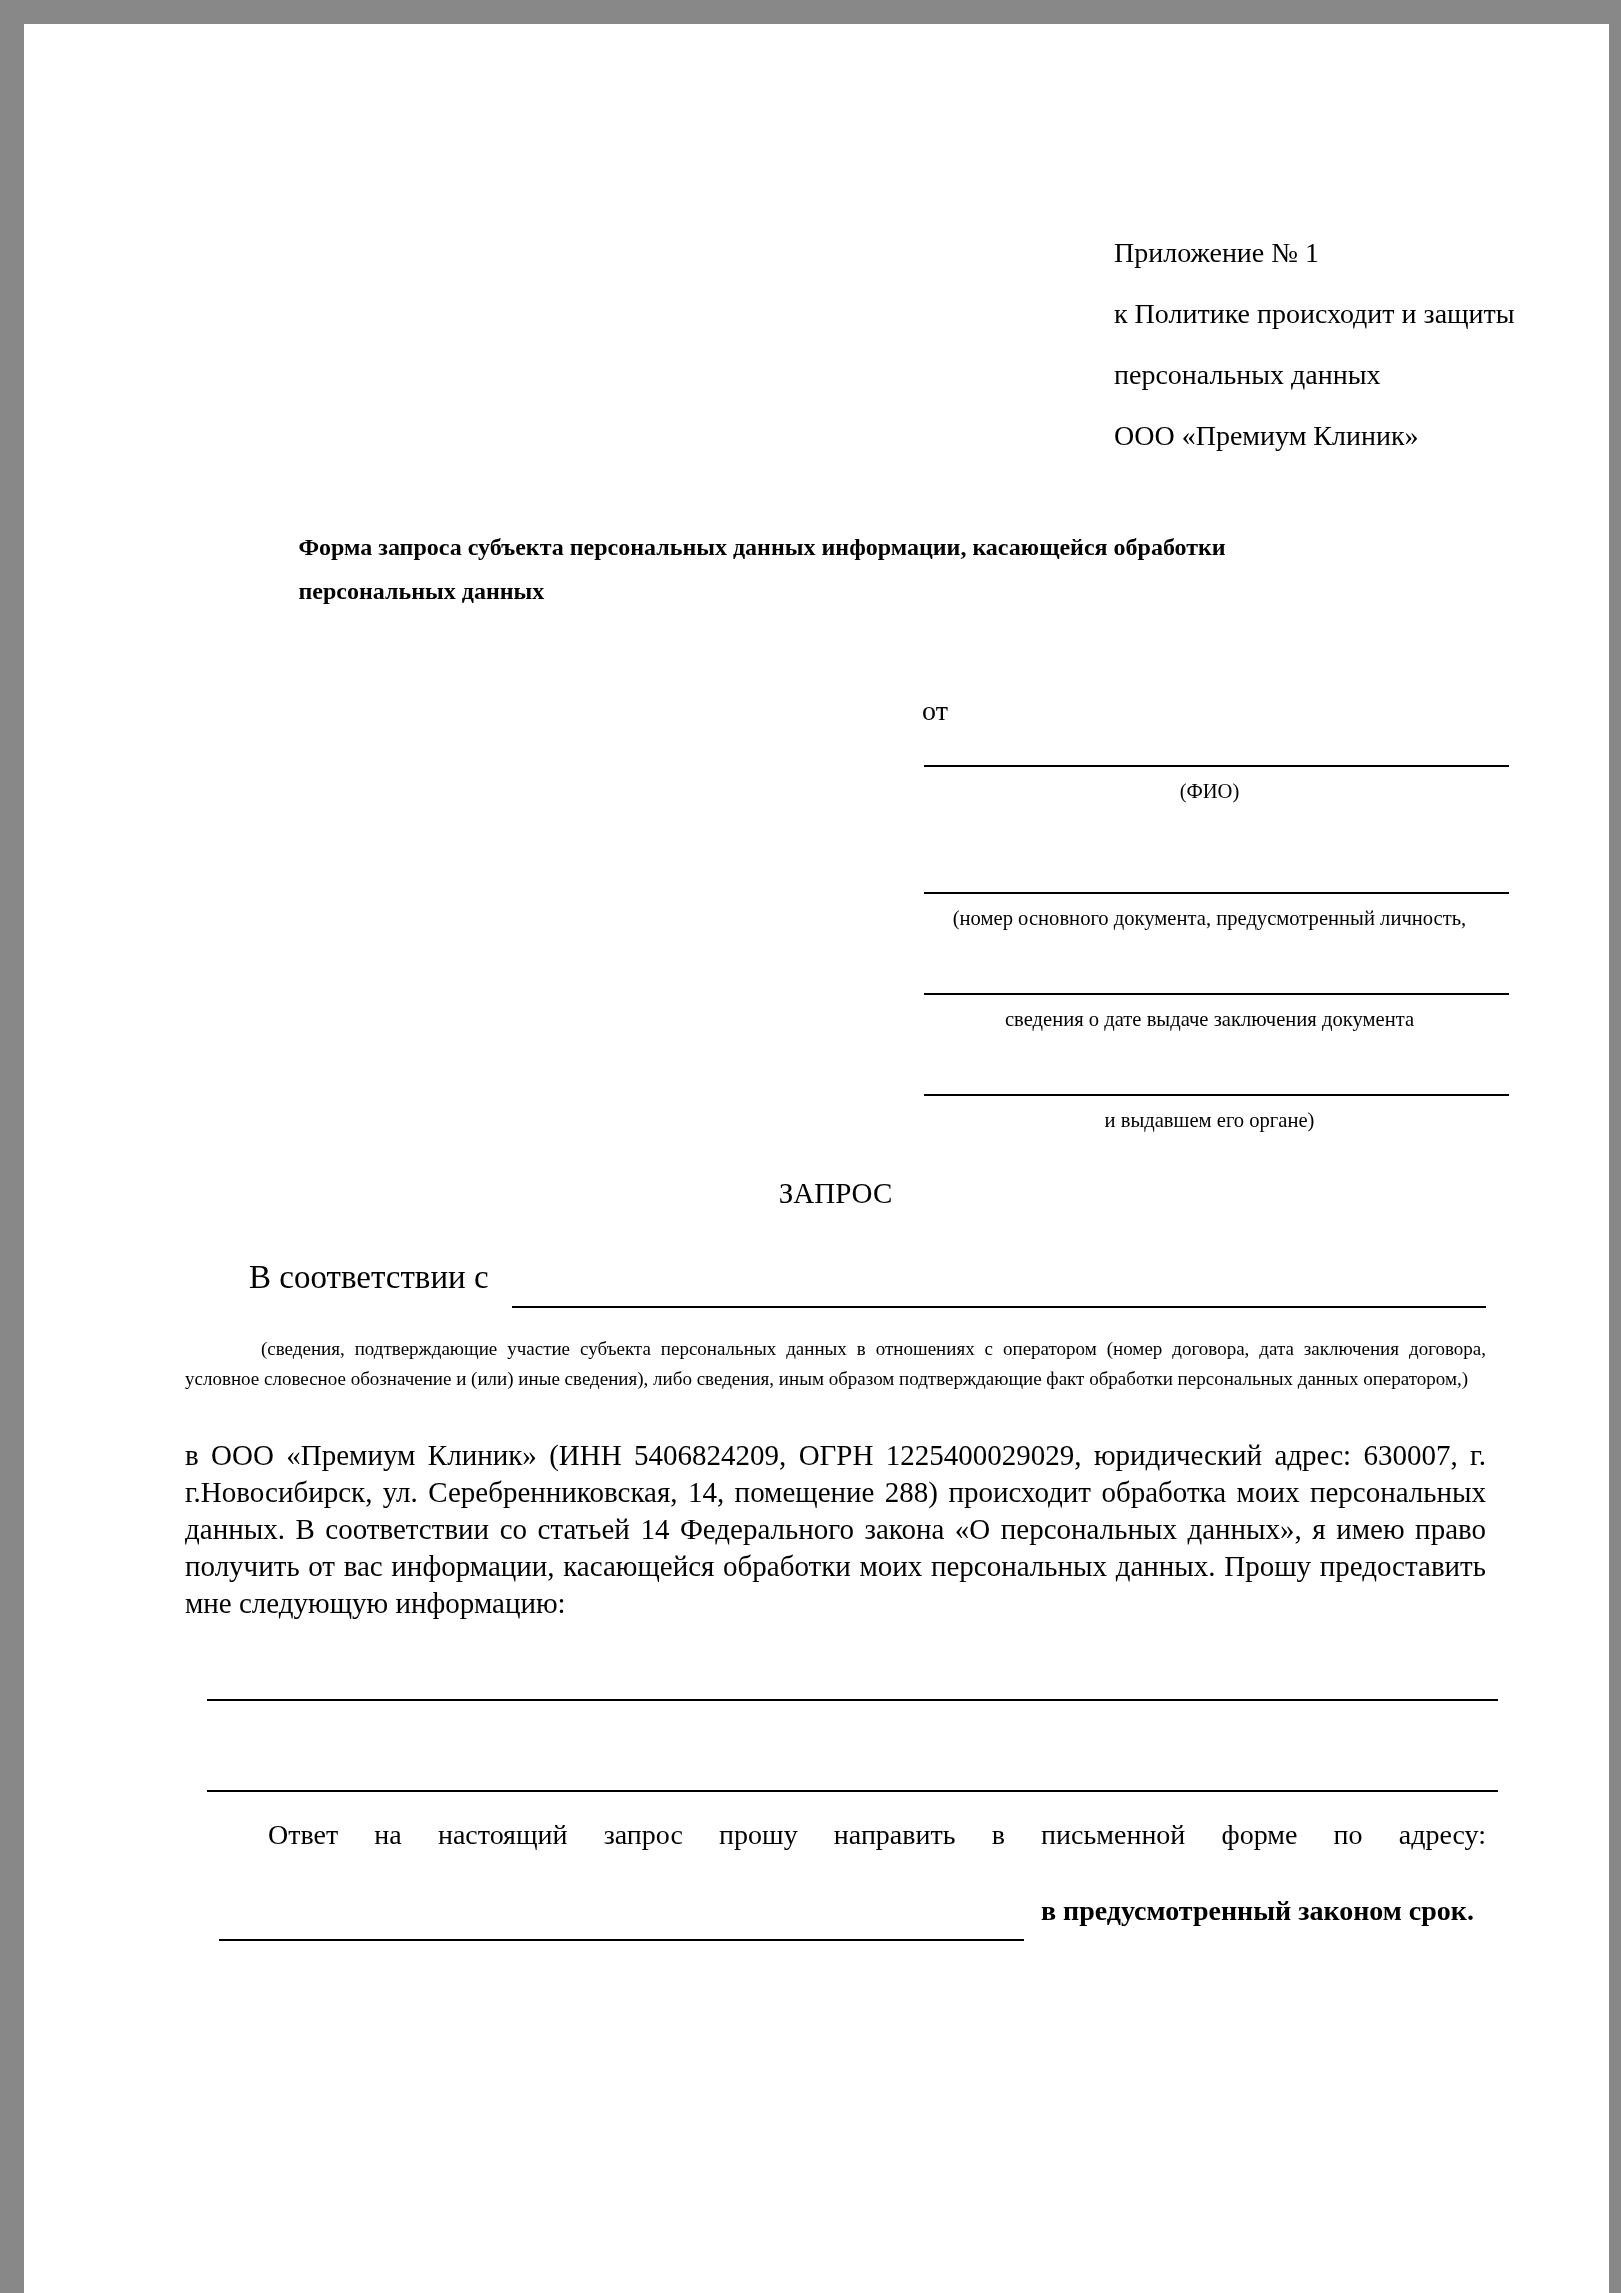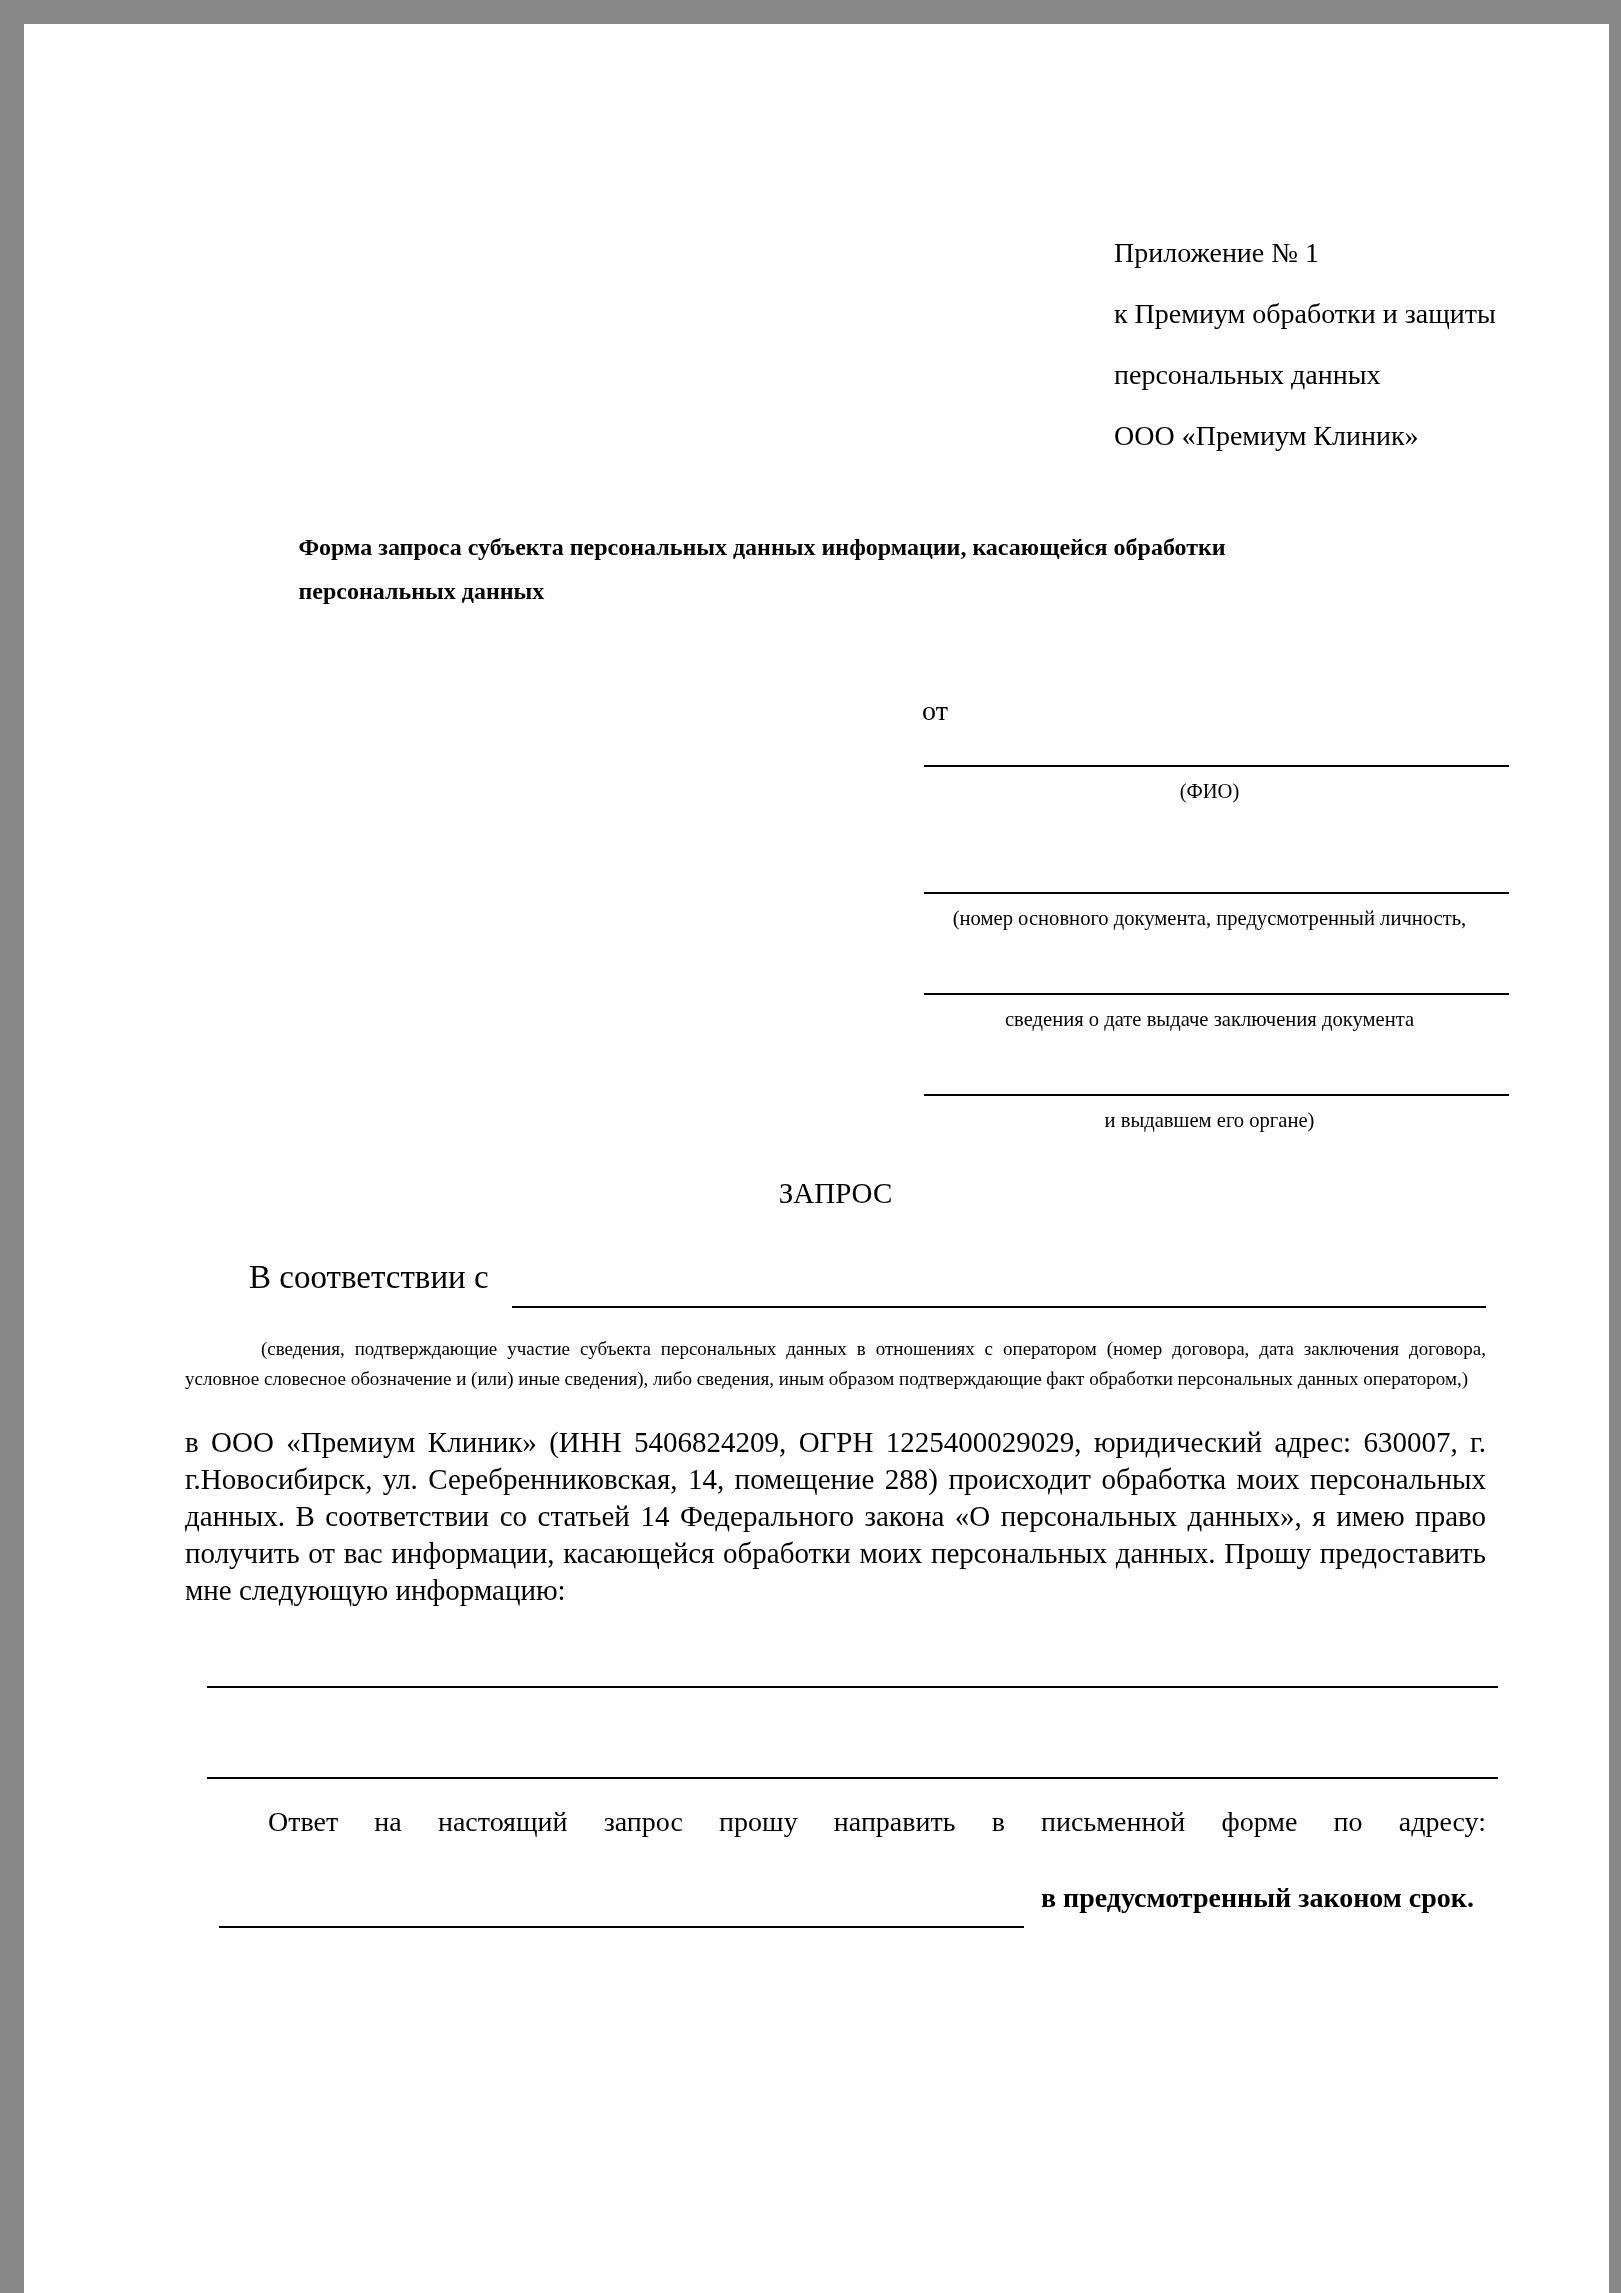--- a/index.html
+++ b/index.html
@@ -87,21 +87,21 @@
 
   .footnote {
     margin-top: 2px;
     font-size: 19px;
     line-height: 30px;
     text-align: justify;
     text-indent: 76px;
   }
 
   .body-par {
-    margin-top: 6px;
+    margin-top: 19px;
     font-size: 29px;
     line-height: 37px;
     text-align: justify;
   }
 
   .rule {
     margin-left: 34px;
     height: 0;
     border-bottom: 2.9px solid #000;
   }
@@ -149,21 +149,21 @@
   .sig-caption { white-space: nowrap; }
 </style>
 </head>
 <body>
 
 <div class="page">
   <div class="content">
 
     <div class="appendix">
       <div>Приложение № 1</div>
-      <div>к Премиум обработки и защиты</div>
+      <div>к Политике происходит и защиты</div>
       <div>персональных данных</div>
       <div>ООО «Премиум Клиник»</div>
     </div>
 
     <div class="doc-title">Форма запроса субъекта персональных данных информации, касающейся обработки персональных данных</div>
 
     <div class="addressee">
       <div>от</div>
       <div class="blank field-line"></div>
       <div class="caption">(ФИО)</div>

